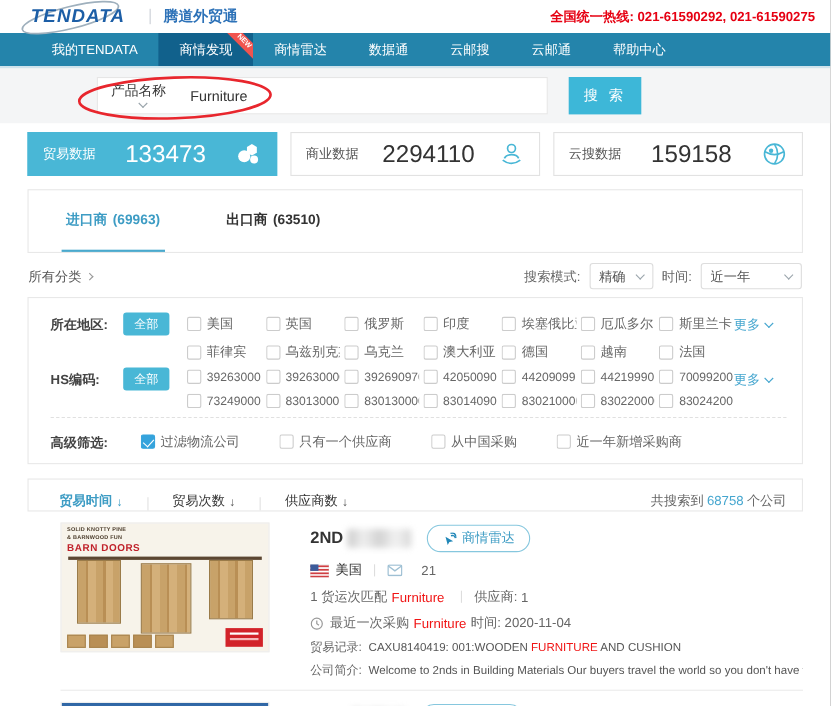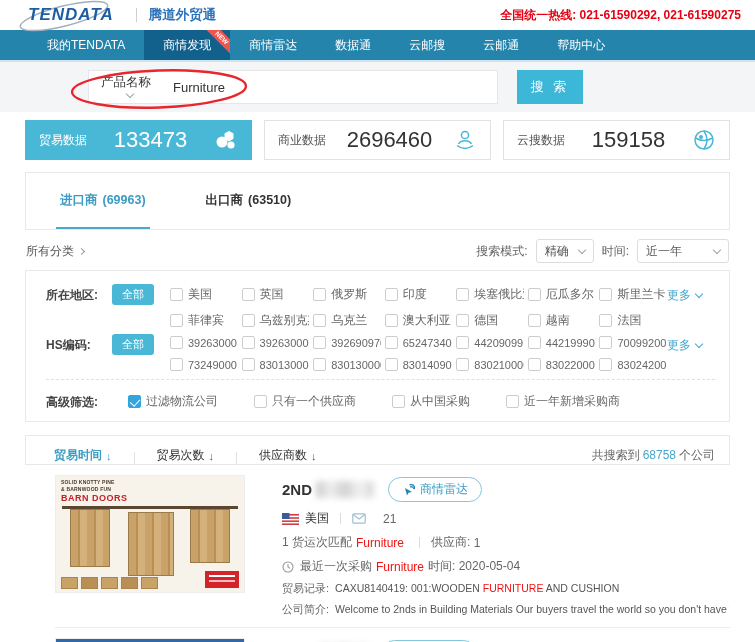--- a/index.html
+++ b/index.html
@@ -194,21 +194,21 @@
         <span class="s-label">贸易数据</span>
         <span class="s-value">133473</span>
         <svg class="icon" width="24" height="22" viewBox="0 0 24 22">
           <circle cx="8" cy="13" r="5.5" fill="#fff"></circle>
           <path d="M15 2 l4.5 2.6 v5.2 L15 12.4 l-4.5-2.6 V4.6 Z" fill="#fff"></path>
           <circle cx="17" cy="16" r="3.6" fill="#fff"></circle>
         </svg>
       </div>
       <div class="stat">
         <span class="s-label">商业数据</span>
-        <span class="s-value">2696460</span>
+        <span class="s-value">2294110</span>
         <svg class="icon" width="24" height="24" viewBox="0 0 24 24" fill="none" stroke="#49b7d6" stroke-width="1.5">
           <circle cx="12" cy="7" r="3.6"></circle>
           <path d="M5.5 16 c2-4.5 11-4.5 13 0"></path>
           <path d="M4 17.5 q8 6 16 0"></path>
         </svg>
       </div>
       <div class="stat">
         <span class="s-label">云搜数据</span>
         <span class="s-value">159158</span>
         <svg class="icon" width="24" height="24" viewBox="0 0 24 24" fill="none" stroke="#49b7d6" stroke-width="1.5">
@@ -330,21 +330,21 @@
           <label class="check-item num">
               <span class="cb"></span>
               <span>3926300000</span>
             </label>
           <label class="check-item num">
               <span class="cb"></span>
               <span>3926909709</span>
             </label>
           <label class="check-item num">
               <span class="cb"></span>
-              <span>65247340</span>
+              <span>42050090</span>
             </label>
           <label class="check-item num">
               <span class="cb"></span>
               <span>44209099</span>
             </label>
           <label class="check-item num">
               <span class="cb"></span>
               <span>44219990</span>
             </label>
           <label class="check-item num">
@@ -488,21 +488,21 @@
           <span>供应商:</span>&nbsp;
           <span>1</span>
         </div>
         <div class="r-line">
           <svg width="12" height="12" viewBox="0 0 12 12" fill="none" stroke="#999" stroke-width="1.1" style="margin-right:6px;">
             <circle cx="6" cy="6" r="5"></circle>
               <path d="M6 3.2 V6 L8 7.4"></path>
           </svg>
           <span>最近一次采购</span>
           <span class="kw">Furniture</span>
-          <span>时间: 2020-05-04</span>
+          <span>时间: 2020-11-04</span>
         </div>
         <div class="r-small">
           <span class="lab">贸易记录:</span><span>CAXU8140419: 001:WOODEN </span><span class="kw2">FURNITURE</span><span> AND CUSHION</span>
         </div>
         <div class="r-small">
           <span class="lab">公司简介:</span><span>Welcome to 2nds in Building Materials Our buyers travel the world so you don't have to, looking for those must have products, and of course...</span>
         </div>
       </div>
     </div>
     <div class="r-divider"></div>

